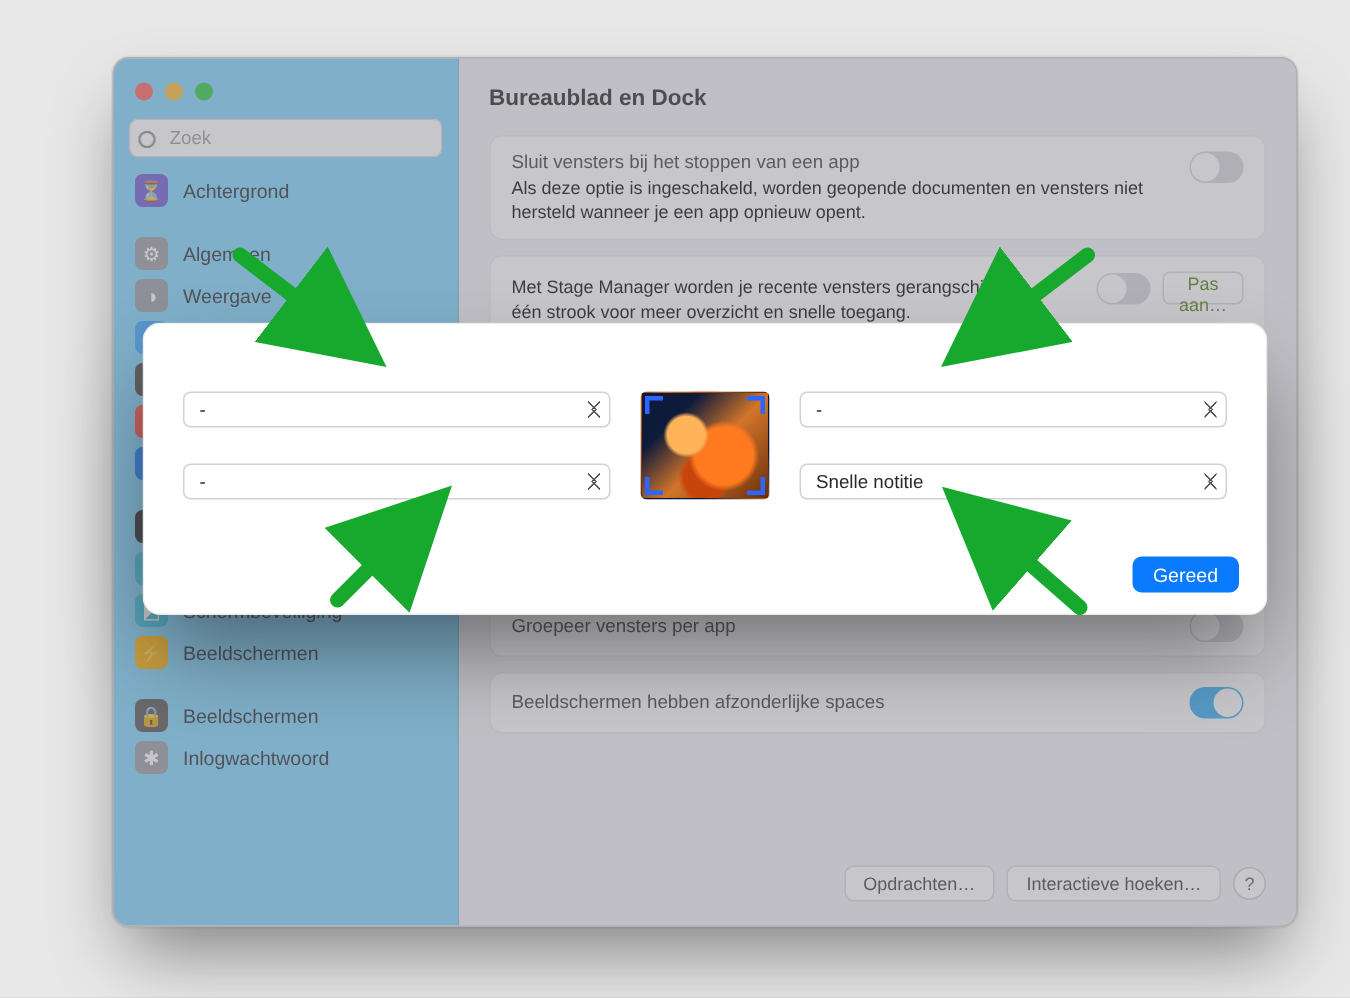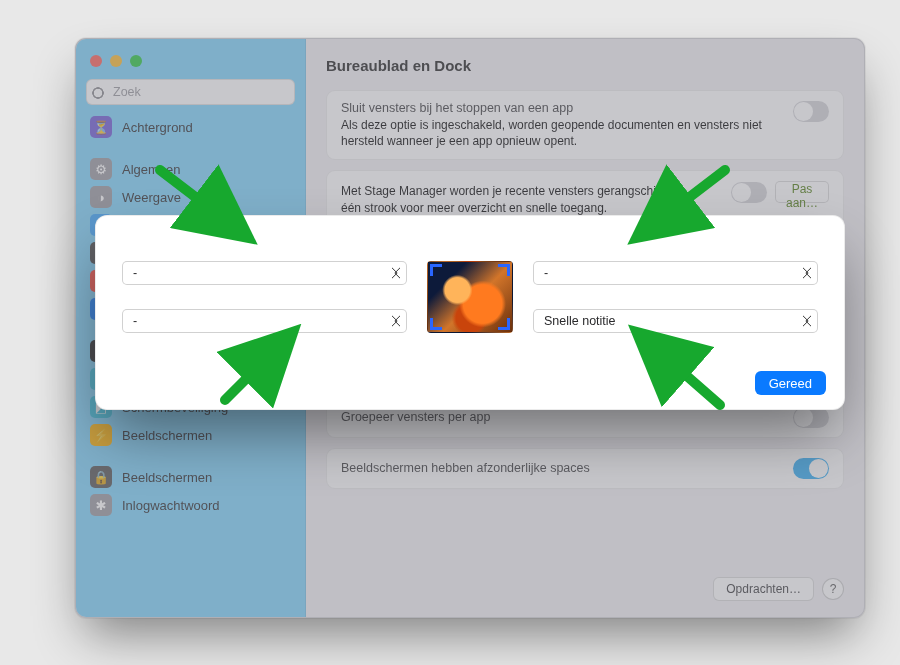--- a/index.html
+++ b/index.html
@@ -209,20 +209,21 @@
       <span>Groepeer vensters per app</span>
       <div class="toggle"></div>
     </div>
     <div class="small-row">
       <span>Beeldschermen hebben afzonderlijke spaces</span>
       <div class="toggle on"></div>
     </div>
 
     <div class="footer-row">
       <button class="footer-btn">Opdrachten…</button>
+      <button class="footer-btn">Interactieve hoeken…</button>
       <div class="help">?</div>
     </div>
   </div>
 </div>
 
 <div class="overlay"></div>
 
 <div class="sheet">
   <div class="grid">
     <div class="sel-wrap" style="grid-column:1;grid-row:1;">

